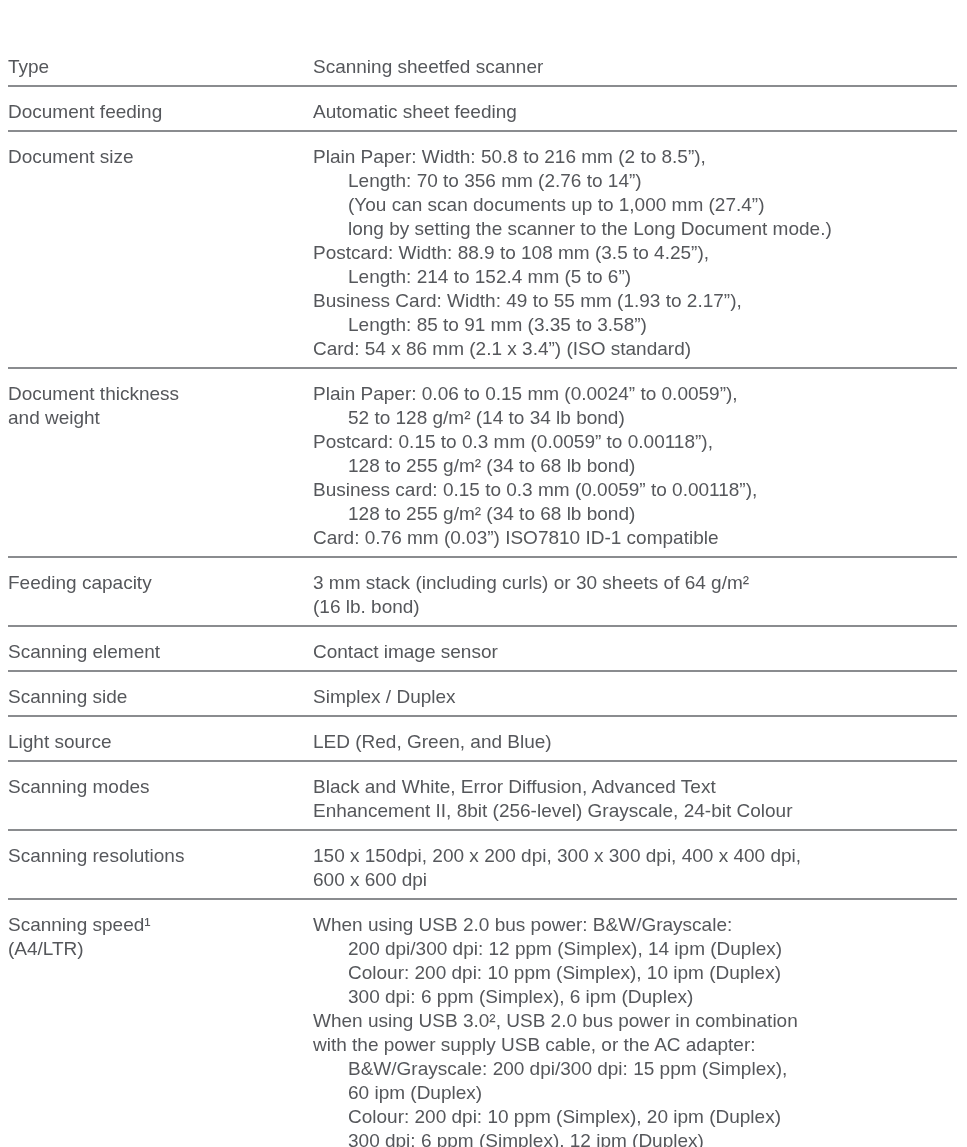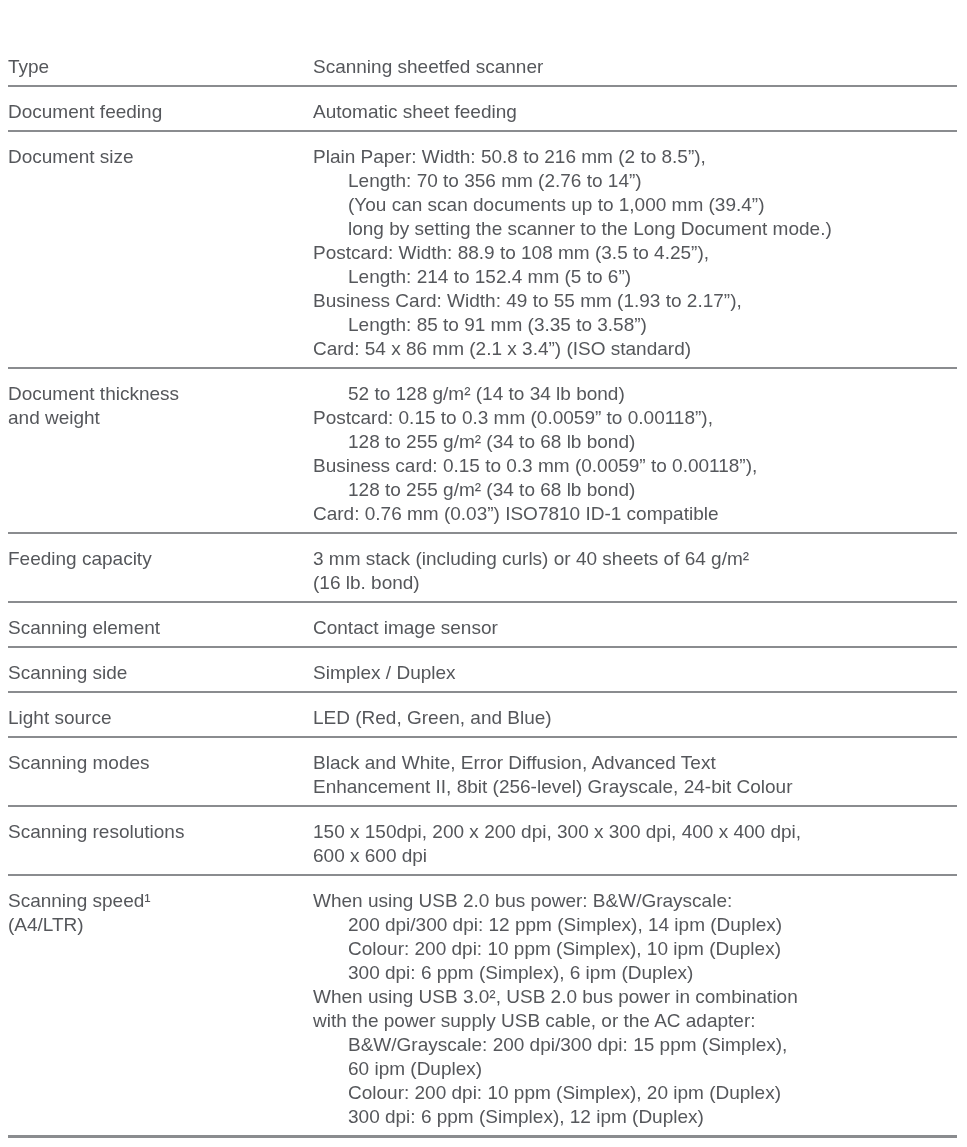--- a/index.html
+++ b/index.html
@@ -64,51 +64,52 @@
       </div>
   </div>
 
   <div class="spec-row">
     <div class="spec-label">
         <div class="label-line">Document size</div>
       </div>
     <div class="spec-value">
         <div class="value-line indent-0">Plain Paper: Width: 50.8 to 216 mm (2 to 8.5”),</div>
         <div class="value-line indent-1">Length: 70 to 356 mm (2.76 to 14”)</div>
-        <div class="value-line indent-1">(You can scan documents up to 1,000 mm (39.4”)</div>
+        <div class="value-line indent-1">(You can scan documents up to 1,000 mm (27.4”)</div>
         <div class="value-line indent-1">long by setting the scanner to the Long Document mode.)</div>
         <div class="value-line indent-0">Postcard: Width: 88.9 to 108 mm (3.5 to 4.25”),</div>
         <div class="value-line indent-1">Length: 214 to 152.4 mm (5 to 6”)</div>
         <div class="value-line indent-0">Business Card: Width: 49 to 55 mm (1.93 to 2.17”),</div>
         <div class="value-line indent-1">Length: 85 to 91 mm (3.35 to 3.58”)</div>
         <div class="value-line indent-0">Card: 54 x 86 mm (2.1 x 3.4”) (ISO standard)</div>
       </div>
   </div>
 
   <div class="spec-row">
     <div class="spec-label">
         <div class="label-line">Document thickness</div>
         <div class="label-line">and weight</div>
       </div>
     <div class="spec-value">
+        <div class="value-line indent-0">Plain Paper: 0.06 to 0.15 mm (0.0024” to 0.0059”),</div>
         <div class="value-line indent-1">52 to 128 g/m² (14 to 34 lb bond)</div>
         <div class="value-line indent-0">Postcard: 0.15 to 0.3 mm (0.0059” to 0.00118”),</div>
         <div class="value-line indent-1">128 to 255 g/m² (34 to 68 lb bond)</div>
         <div class="value-line indent-0">Business card: 0.15 to 0.3 mm (0.0059” to 0.00118”),</div>
         <div class="value-line indent-1">128 to 255 g/m² (34 to 68 lb bond)</div>
         <div class="value-line indent-0">Card: 0.76 mm (0.03”) ISO7810 ID-1 compatible</div>
       </div>
   </div>
 
   <div class="spec-row">
     <div class="spec-label">
         <div class="label-line">Feeding capacity</div>
       </div>
     <div class="spec-value">
-        <div class="value-line indent-0">3 mm stack (including curls) or 40 sheets of 64 g/m²</div>
+        <div class="value-line indent-0">3 mm stack (including curls) or 30 sheets of 64 g/m²</div>
         <div class="value-line indent-0">(16 lb. bond)</div>
       </div>
   </div>
 
   <div class="spec-row">
     <div class="spec-label">
         <div class="label-line">Scanning element</div>
       </div>
     <div class="spec-value">
         <div class="value-line indent-0">Contact image sensor</div>

